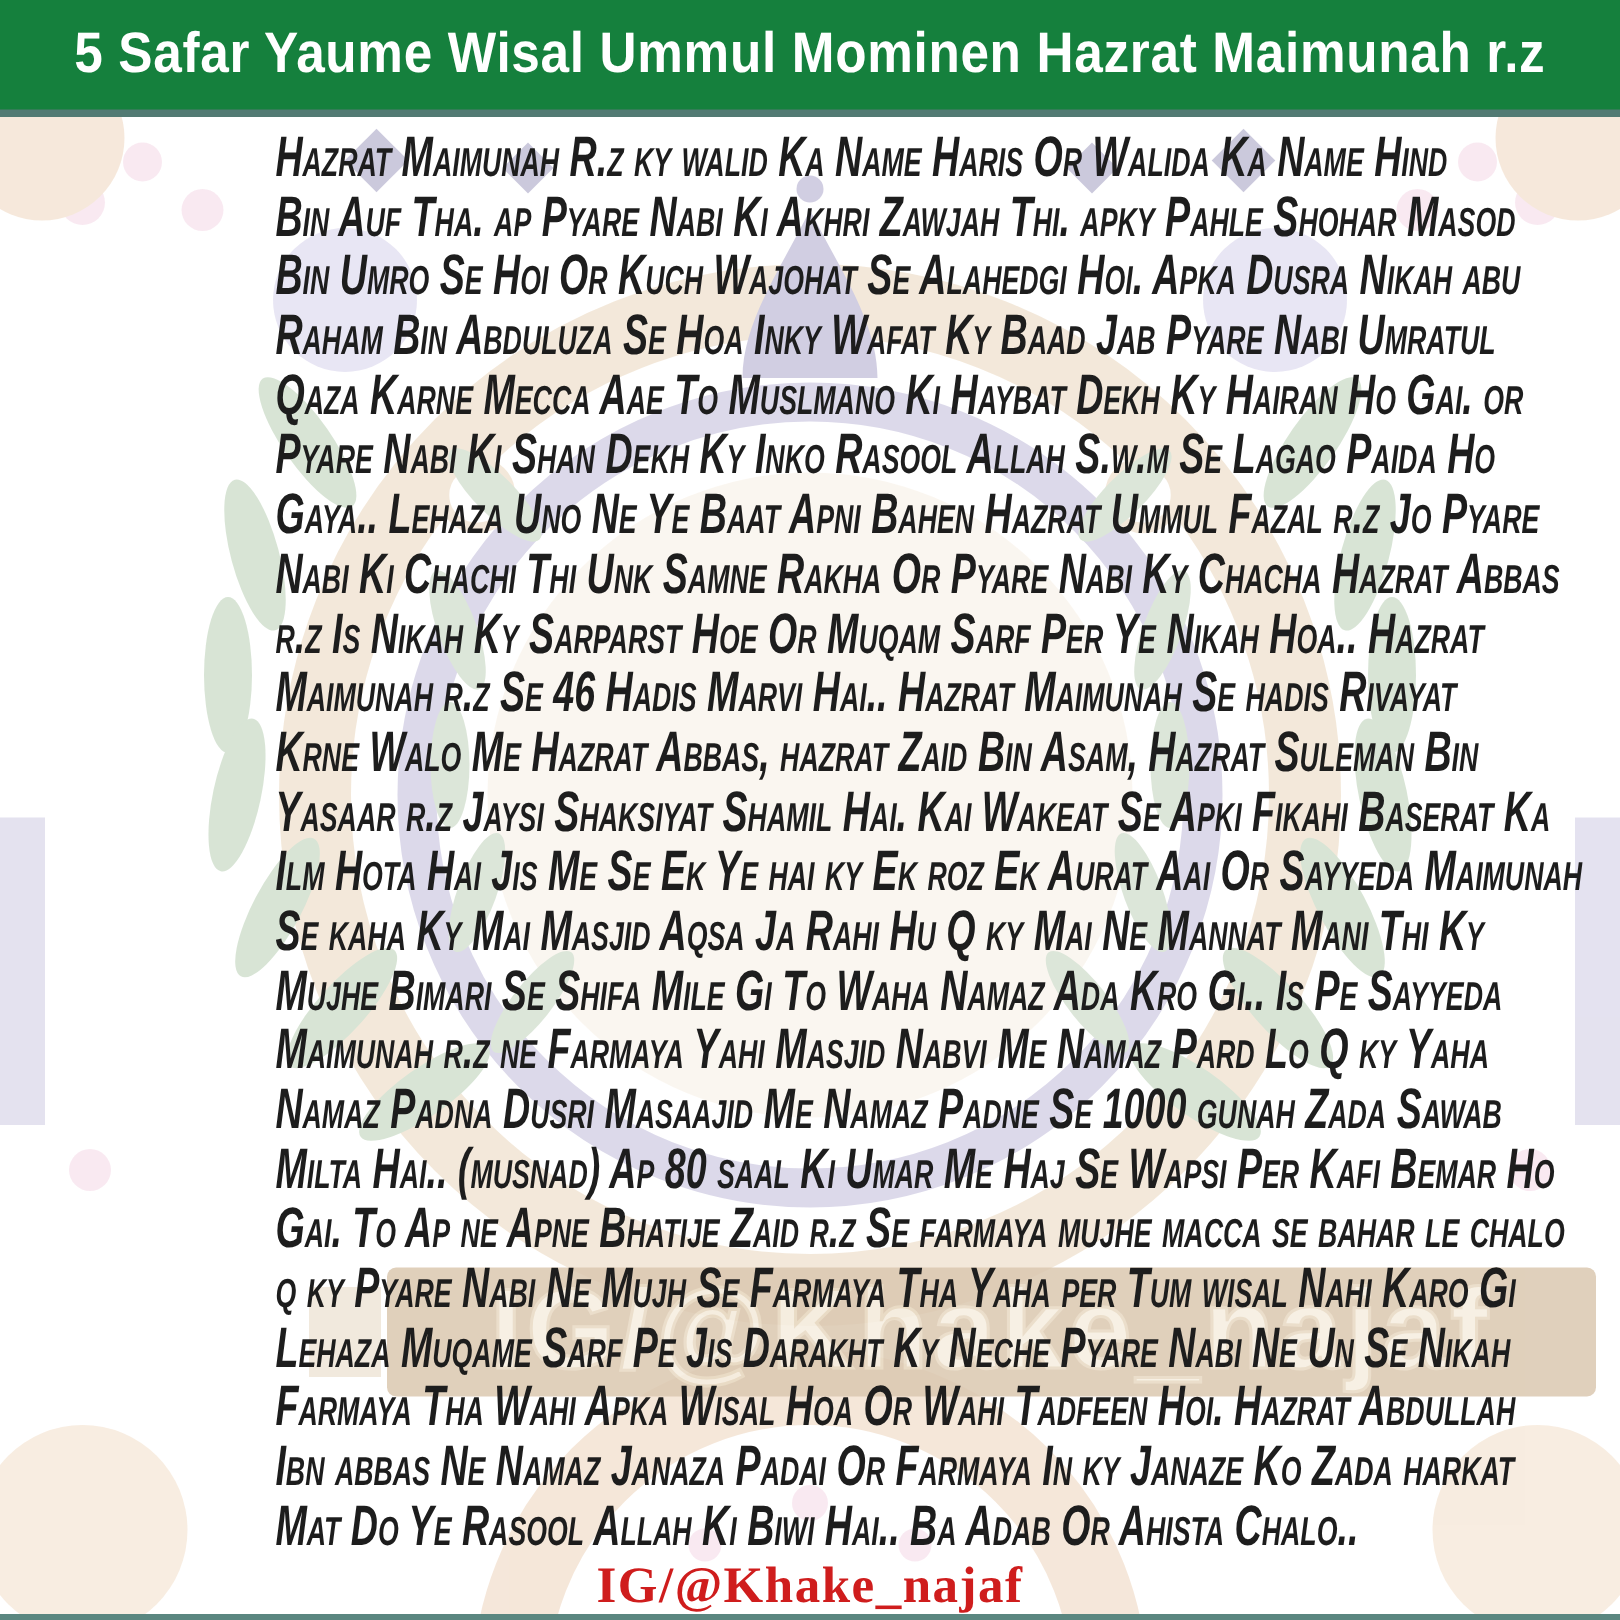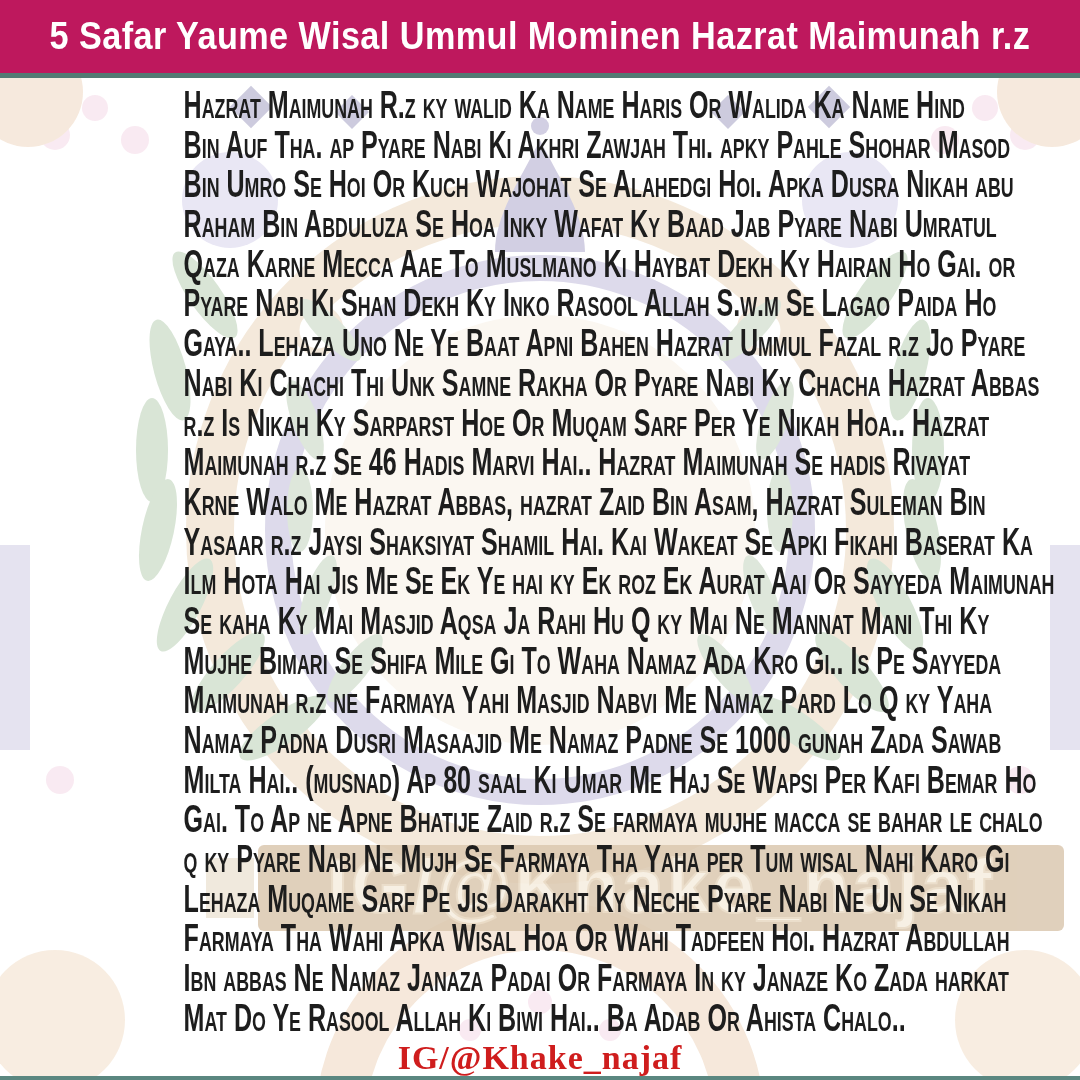--- a/index.html
+++ b/index.html
@@ -3,30 +3,30 @@
 <meta charset="utf-8">
 <style>
   html, body { margin: 0; padding: 0; overflow: hidden; background: #ffffff; }
   .canvas {
     position: relative; width: 1080px; height: 1080px;
     background: #ffffff; overflow: hidden;
     font-family: "Liberation Sans", sans-serif;
   }
   .header {
     position: absolute; top: 0; left: 0; width: 100%; height: 73px;
-    background: #be185d; border-bottom: 5px solid #527a73;
+    background: #15803d; border-bottom: 5px solid #527a73;
     display: flex; align-items: center; justify-content: center; z-index: 3;
   }
   .header .title {
     color: #ffffff; font-weight: bold; font-size: 38px;
     white-space: nowrap; letter-spacing: 0.5px;
     transform: scaleX(0.90); transform-origin: 50% 50%;
   }
   .ornament { position: absolute; top: 0; left: 0; z-index: 0; pointer-events: none; }
-  .body-text { position: absolute; top: 86px; left: 0; width: 100%; z-index: 1; }
+  .body-text { position: absolute; top: 86px; left: 0; width: 100%; z-index: 1; font-style: italic; }
   .line {
     height: 39.7px; line-height: 39.7px;
     font-size: 38px; font-weight: bold; font-variant: small-caps;
     color: #1d1d1d; text-align: center; white-space: nowrap;
     transform: scaleX(0.66); transform-origin: 50% 50%;
   }
   .credit {
     position: absolute; top: 1039px; left: 0; width: 100%;
     text-align: center; z-index: 2;
     font-family: "Liberation Serif", serif; font-weight: bold;

